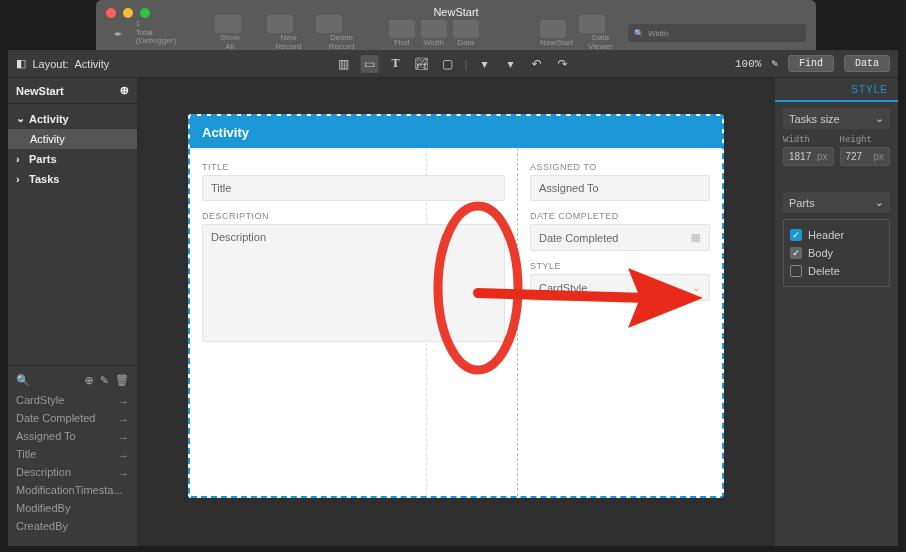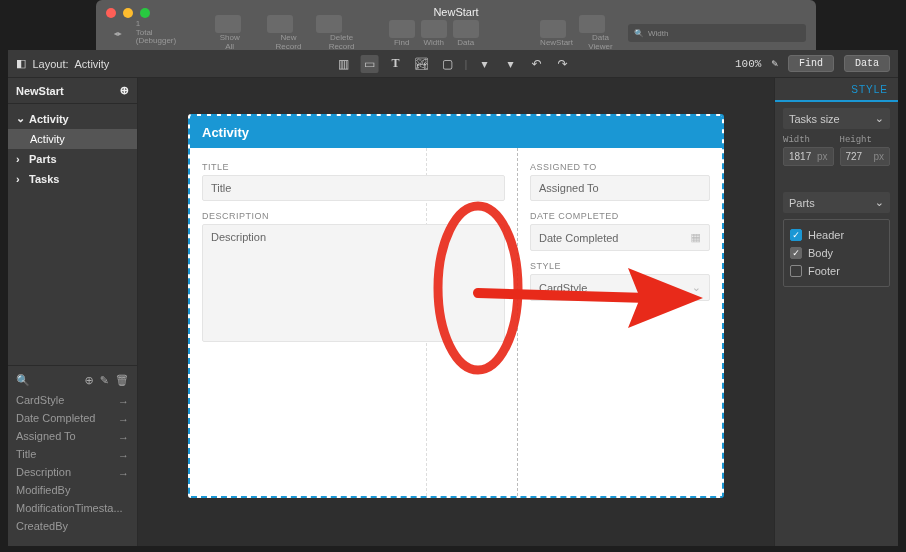--- a/index.html
+++ b/index.html
@@ -208,24 +208,24 @@
           </div>
         <div class="fld">
             <span>Title</span>
             <span>→</span>
           </div>
         <div class="fld">
             <span>Description</span>
             <span>→</span>
           </div>
         <div class="fld">
+            <span>ModificationTimesta...</span>
+          </div>
+        <div class="fld">
             <span>ModifiedBy</span>
-          </div>
-        <div class="fld">
-            <span>ModificationTimesta...</span>
           </div>
         <div class="fld">
             <span>CreatedBy</span>
           </div>
 
       </div>
     </div>
 
     <div class="canvas-wrap">
       <div class="layout">
@@ -297,19 +297,19 @@
           <div class="chk">
               <span class="chkbox on">✓</span>
               <span>Header</span>
             </div>
           <div class="chk">
               <span class="chkbox grey">✓</span>
               <span>Body</span>
             </div>
           <div class="chk">
               <span class="chkbox"></span>
-              <span>Footer</span>
+              <span>Delete</span>
             </div>
         </div>
       </div>
     </div>
   </div>
 </div>
 
 </body></html>

